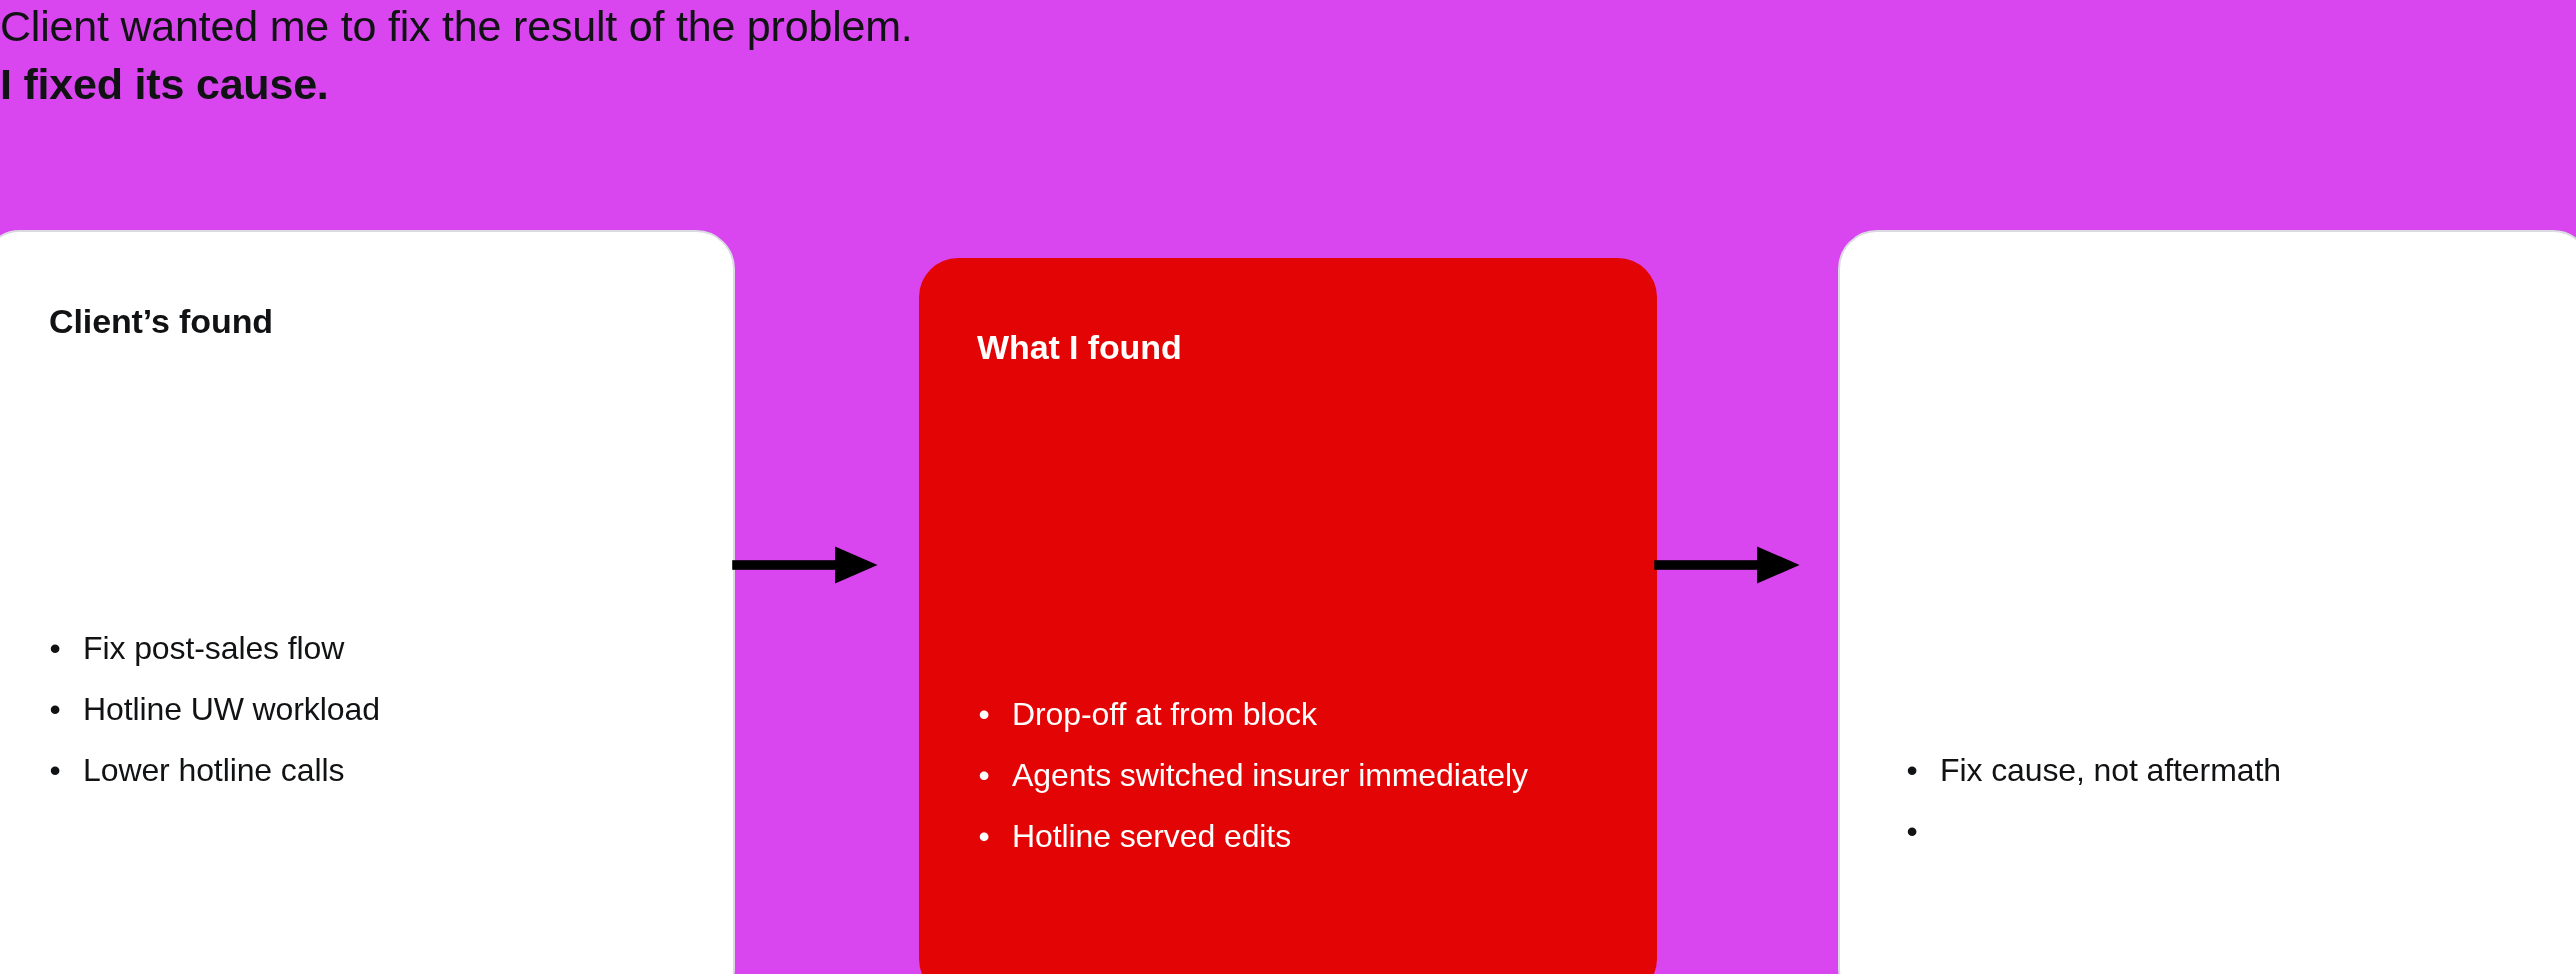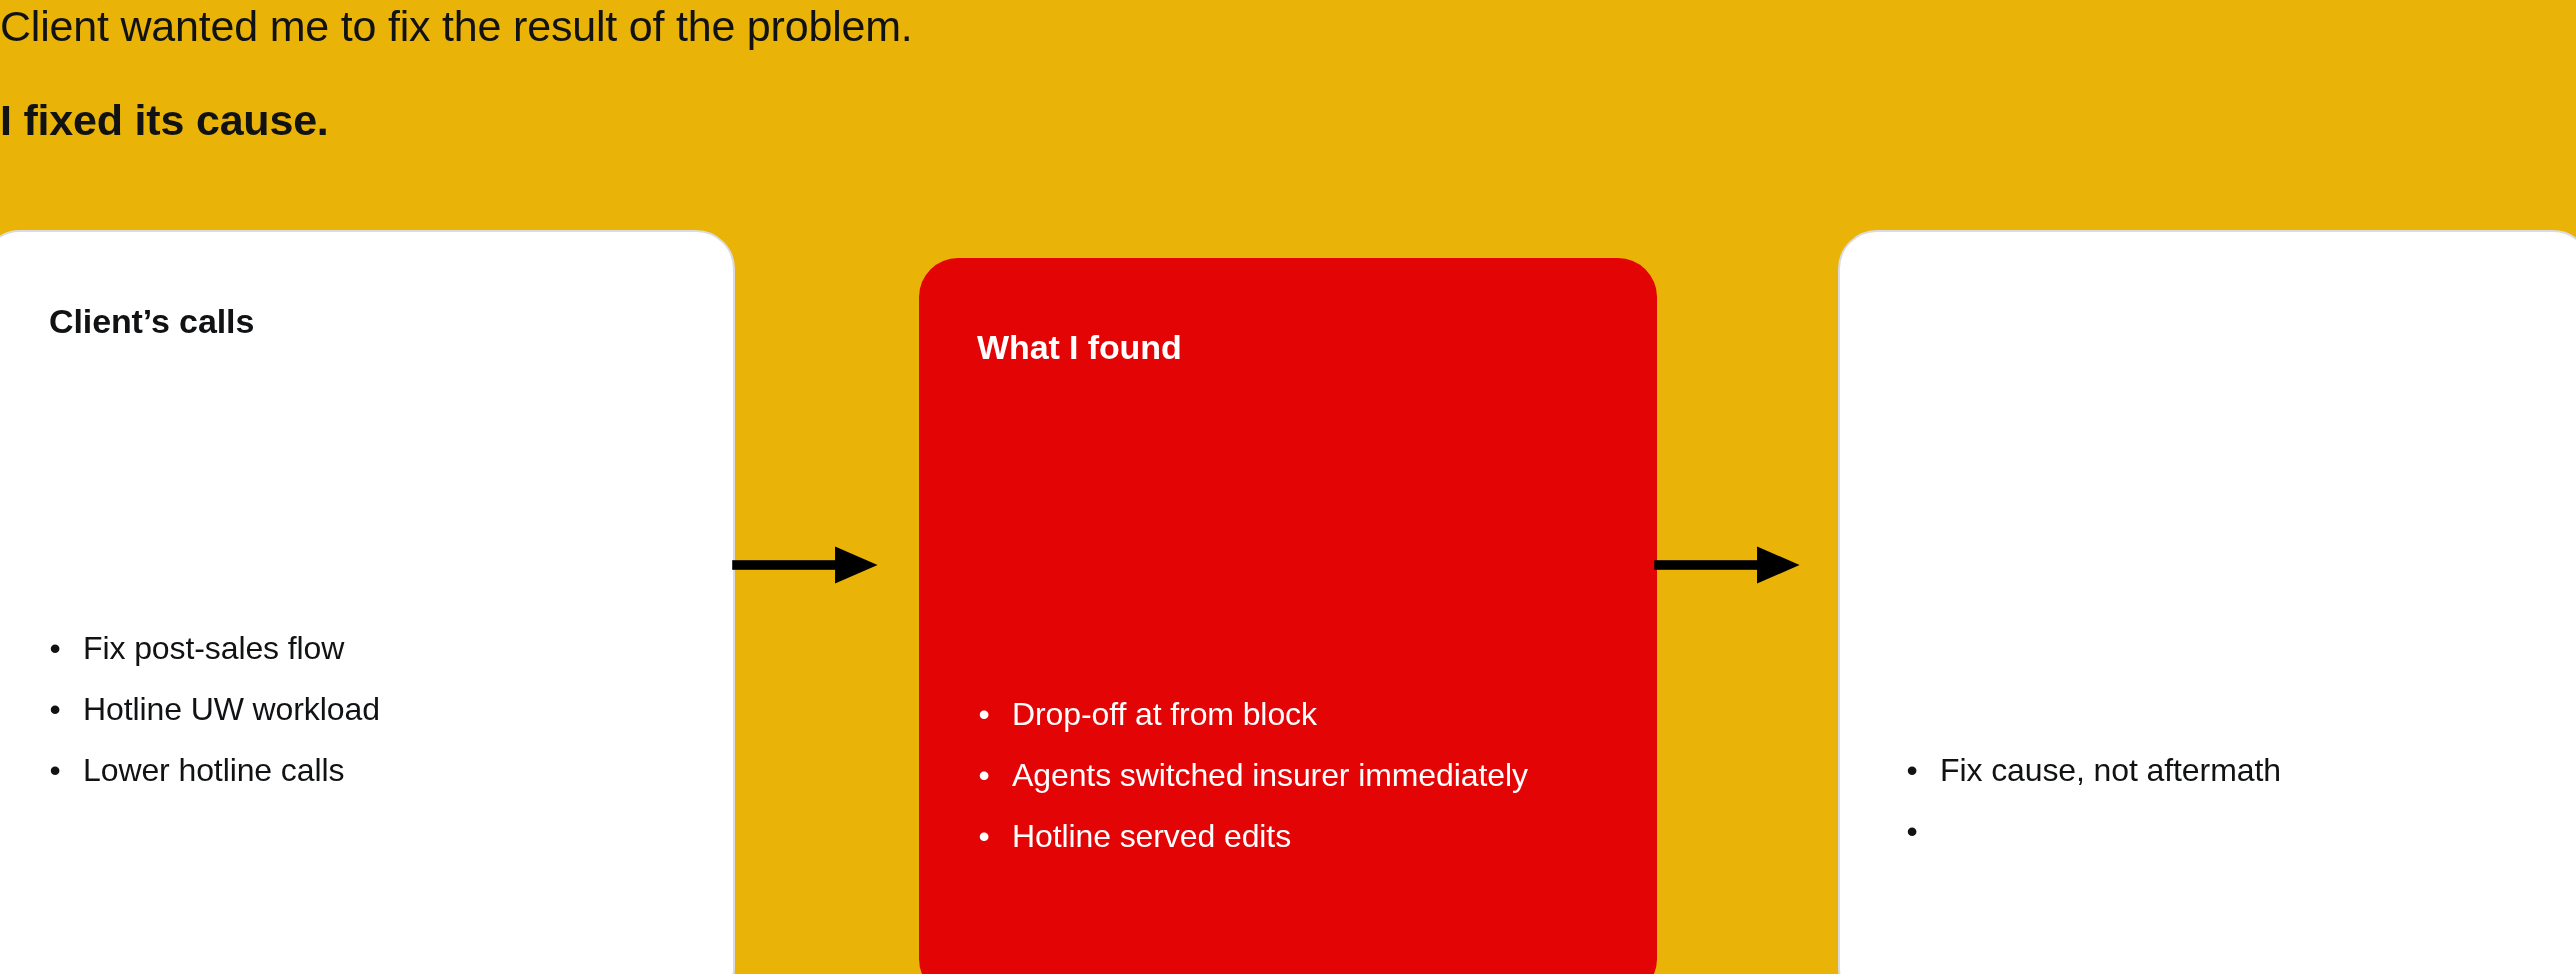--- a/index.html
+++ b/index.html
@@ -12,40 +12,39 @@
     height: 974px;
     overflow: hidden;
     font-family: "Liberation Sans", sans-serif;
     -webkit-font-smoothing: antialiased;
   }
 
   #slide {
     position: relative;
     width: 2576px;
     height: 974px;
-    background: #eab308;
+    background: #d946ef;
   }
 
   
   .heading {
     position: absolute;
     left: 0px;
     top: -2.8px;
     width: 2064px;
   }
   .heading-line {
     font-size: 43px;
     line-height: 58px;
     color: #111214;
     letter-spacing: -0.2px;
     white-space: pre;
   }
   .heading-line.bold {
     font-weight: 700;
-    margin-top: 36px;
   }
 
   
   .cards {
     position: absolute;
     left: 0;
     top: 230px;
     width: 2576px;
     height: 744px;
   }
@@ -128,21 +127,21 @@
 <div id="slide">
 
   <div class="heading">
     <div class="heading-line">Client wanted me to fix the result of the problem.</div>
     <div class="heading-line bold">I fixed its cause.</div>
   </div>
 
   <div class="cards">
 
     <div id="card-1" class="card card-plain">
-      <div class="card-title">Client’s calls</div>
+      <div class="card-title">Client’s found</div>
       <ul class="bullets">
         <li class="bullet">
           <span class="dot">•</span>
           <span>Fix post-sales flow</span>
         </li>
         <li class="bullet">
           <span class="dot">•</span>
           <span>Hotline UW workload</span>
         </li>
         <li class="bullet">

